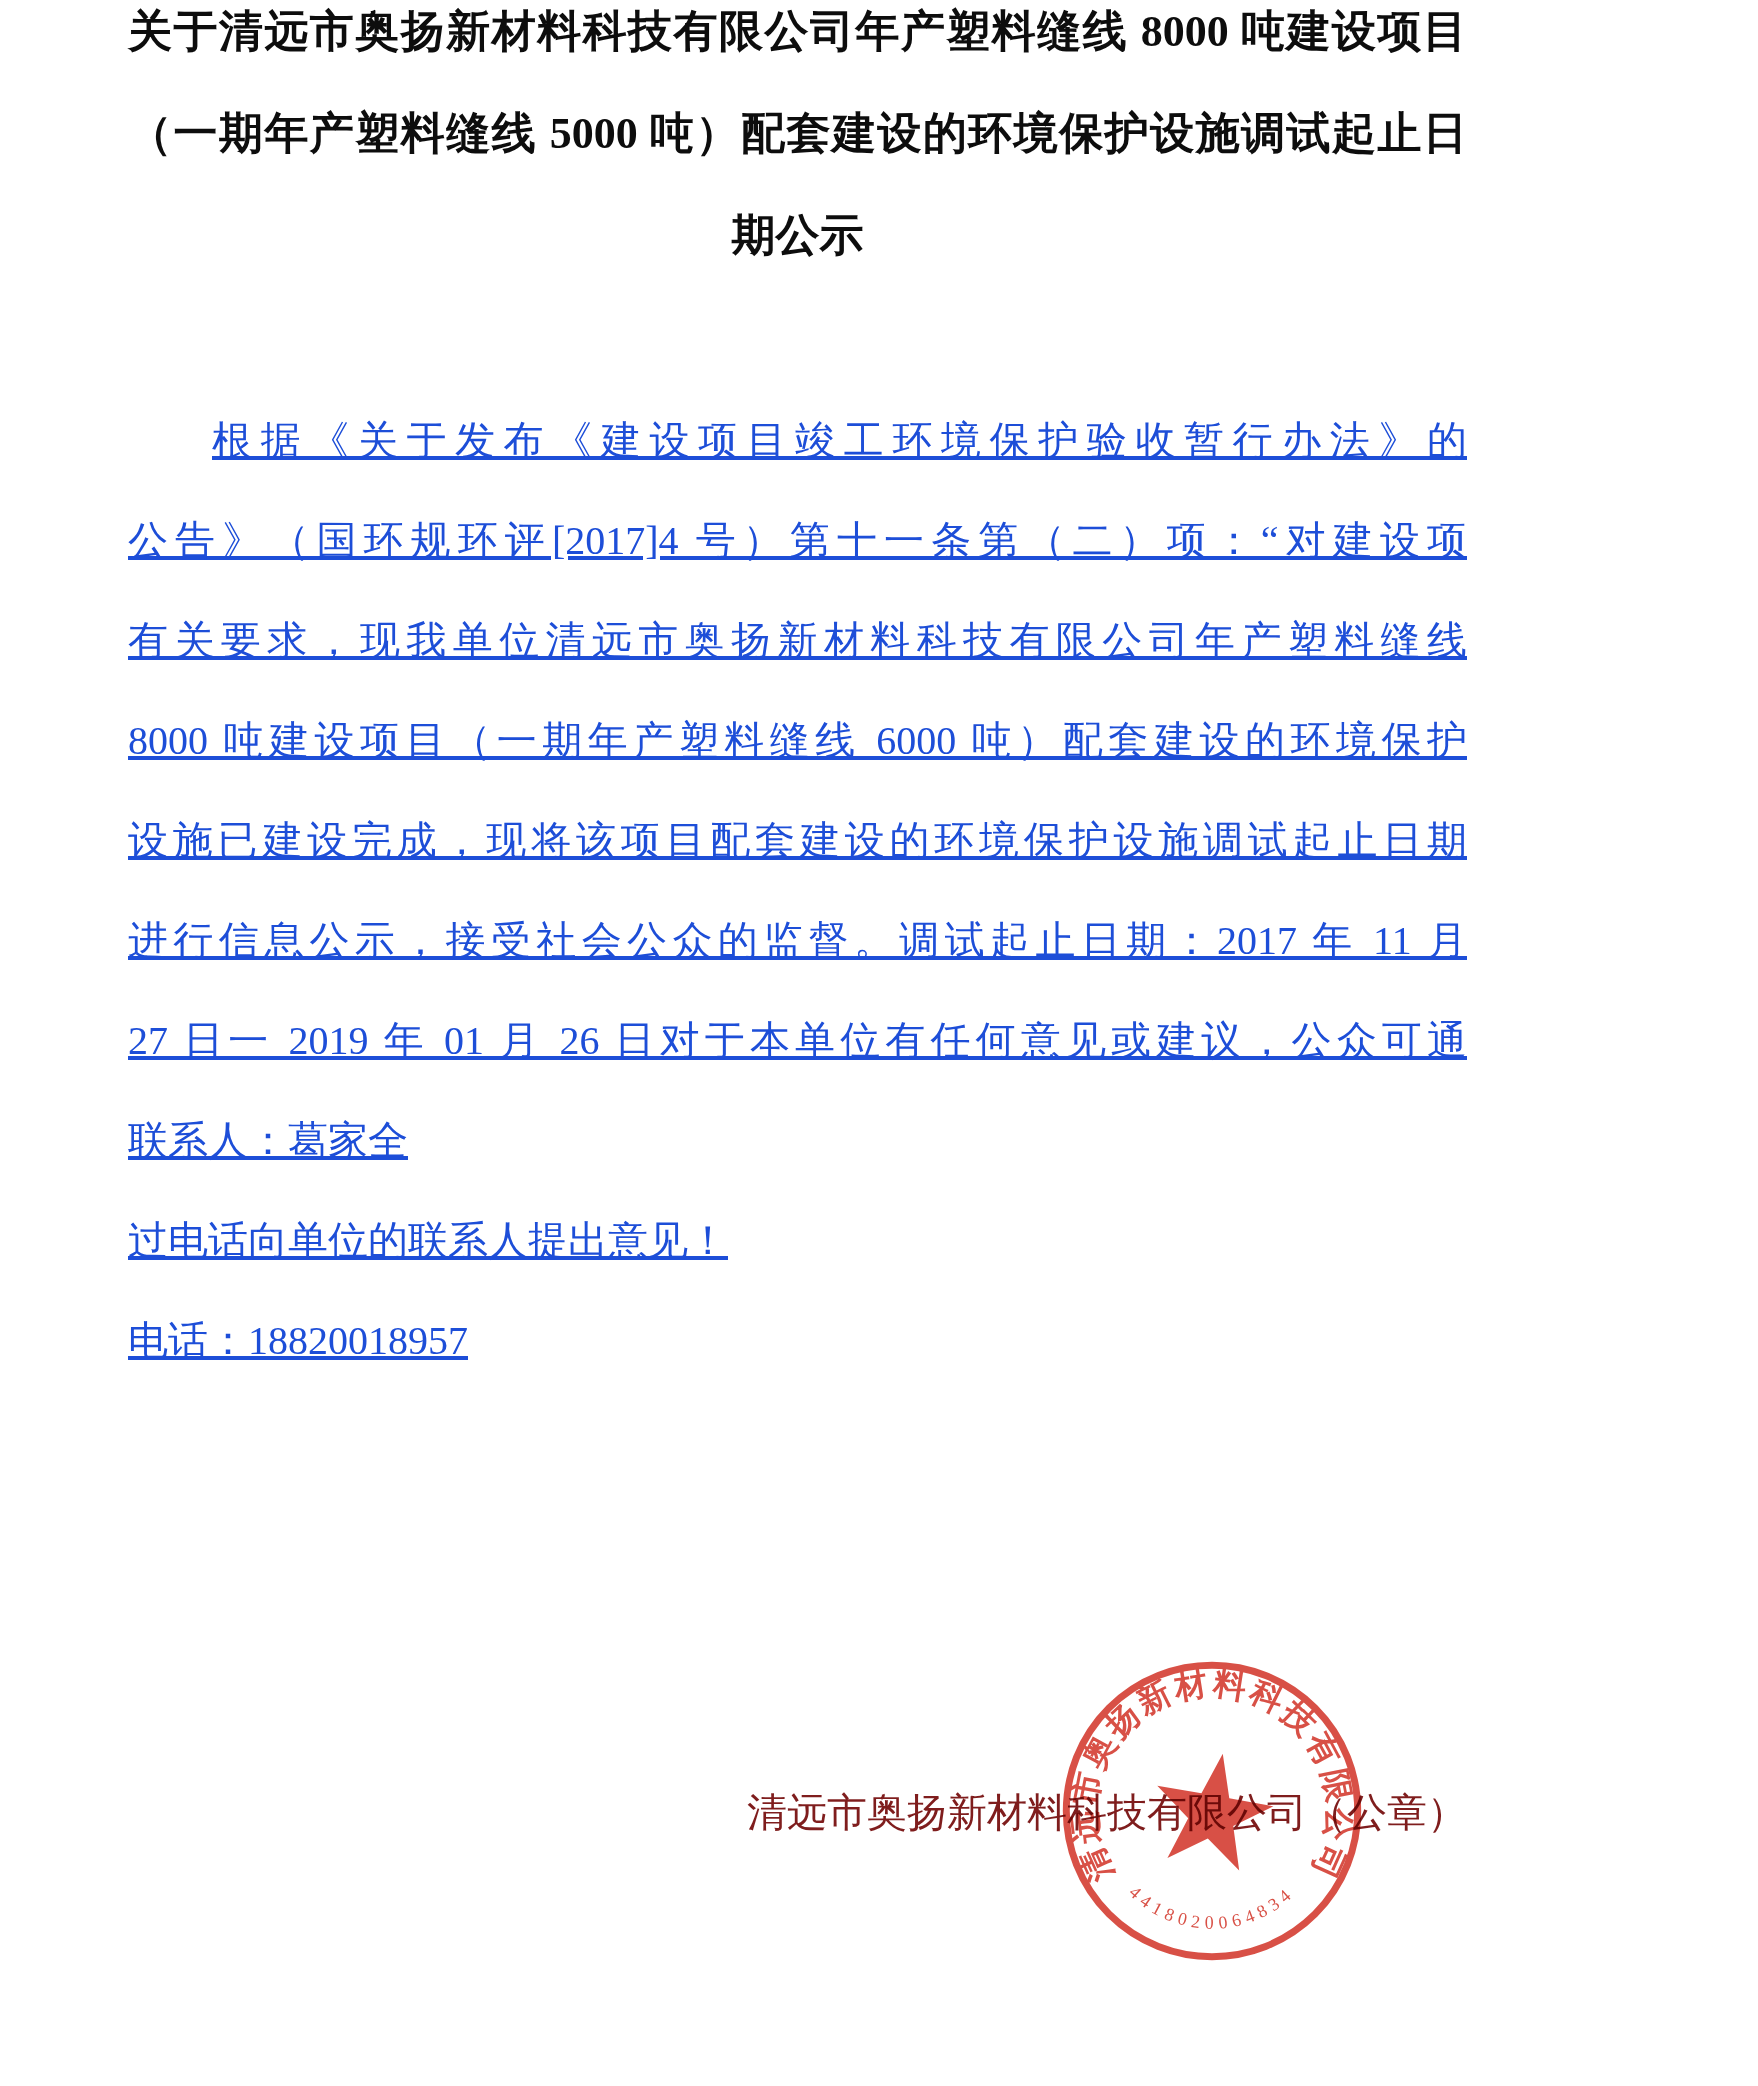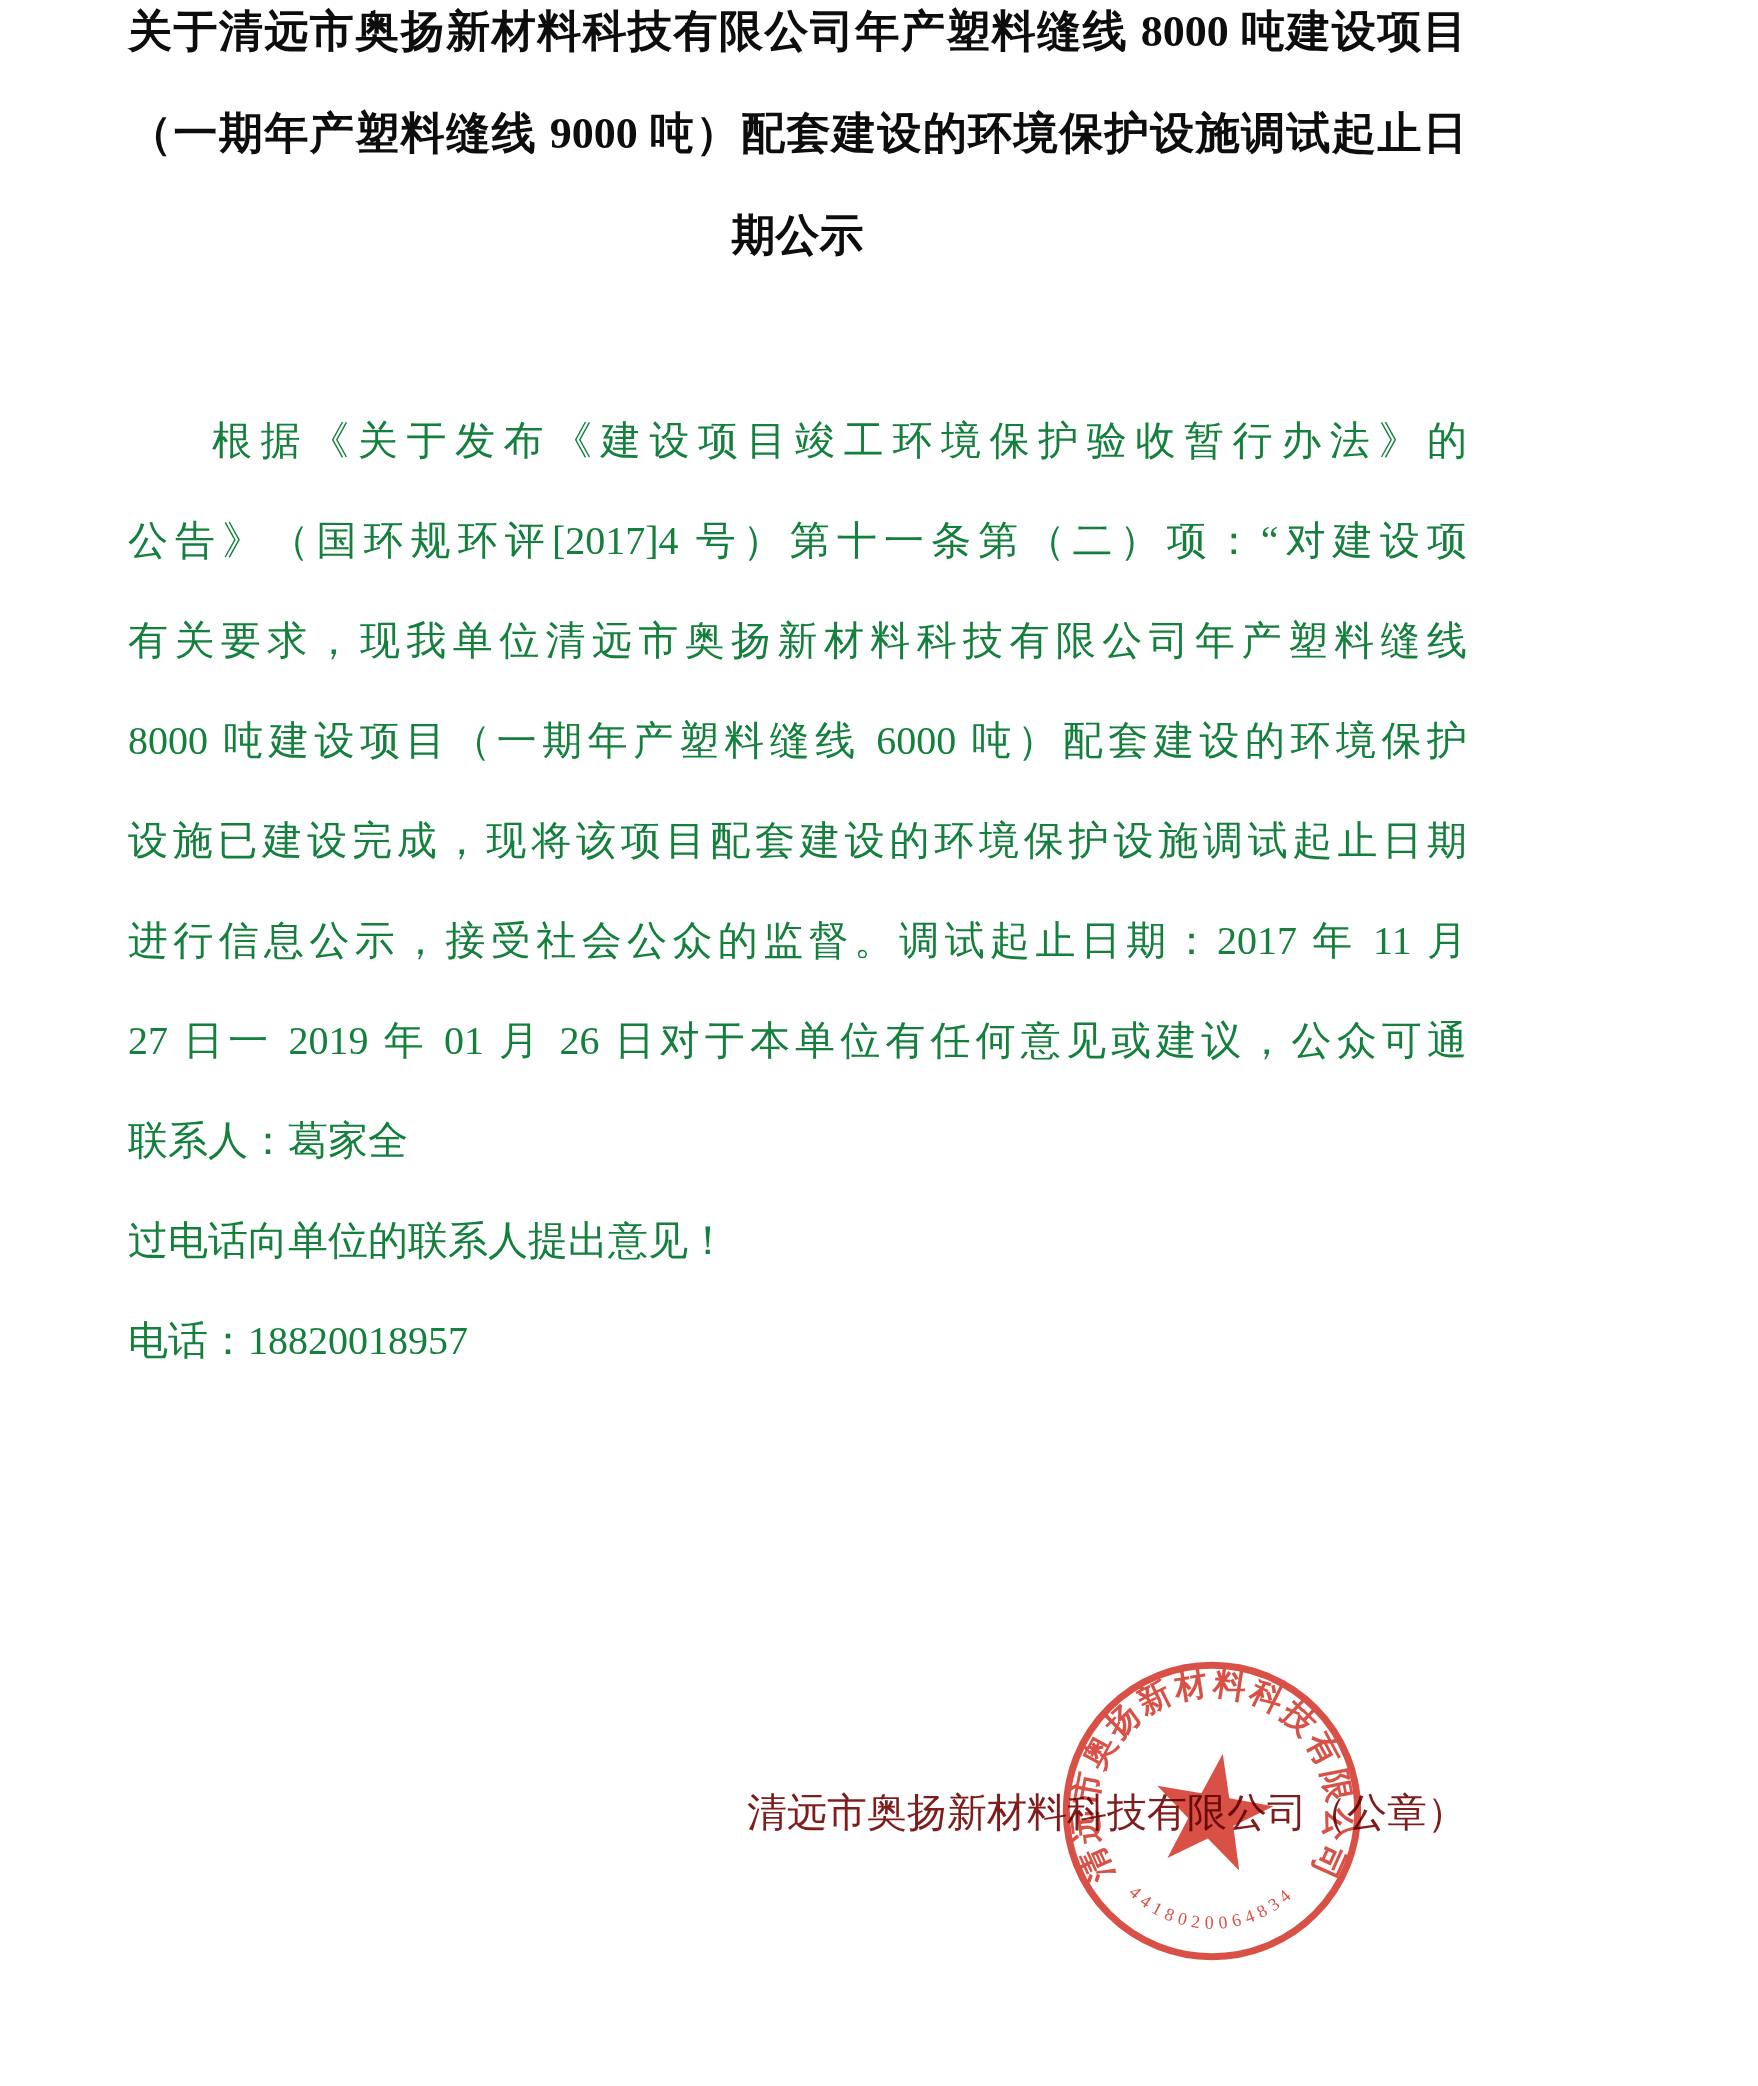--- a/index.html
+++ b/index.html
@@ -23,21 +23,22 @@
     font-size:44px;font-weight:bold;line-height:102px;
     color:#0d0d0d;
   }
   .t-line{width:100%;}
   .stretch{text-align:justify;text-align-last:justify;}
   .center{text-align:left;text-align-last:center;}
   
   .bodytext{
     position:absolute;left:0;top:391px;width:100%;
     font-size:40px;line-height:100px;
-    color:#15803d;
+    color:#1d4ed8;
+    text-decoration:underline;
   }
   .ln{width:100%;}
   .indent{text-indent:84px;}
   
   .signature{
     position:absolute;left:0;top:1789px;width:100%;
     font-size:40px;line-height:47px;
     text-align:right;
     color:#7f1d1d;
   }
@@ -55,21 +56,21 @@
   .seal .num{font-size:23px;letter-spacing:7px;}
 </style>
 </head>
 <body>
 
 <div class="sheet">
   <div class="content">
 
     <div class="title">
       <div class="t-line stretch">关于清远市奥扬新材料科技有限公司年产塑料缝线 8000 吨建设项目</div>
-      <div class="t-line stretch">（一期年产塑料缝线 9000 吨）配套建设的环境保护设施调试起止日</div>
+      <div class="t-line stretch">（一期年产塑料缝线 5000 吨）配套建设的环境保护设施调试起止日</div>
       <div class="t-line center">期公示</div>
     </div>
 
     <div class="bodytext">
       <div class="ln stretch indent">根据《关于发布《建设项目竣工环境保护验收暂行办法》的</div>
       <div class="ln stretch">公告》（国环规环评[2017]4 号）第十一条第（二）项：“对建设项</div>
       <div class="ln stretch">有关要求，现我单位清远市奥扬新材料科技有限公司年产塑料缝线</div>
       <div class="ln stretch">8000 吨建设项目（一期年产塑料缝线 6000 吨）配套建设的环境保护</div>
       <div class="ln stretch">设施已建设完成，现将该项目配套建设的环境保护设施调试起止日期</div>
       <div class="ln stretch">进行信息公示，接受社会公众的监督。调试起止日期：2017 年 11 月</div>

